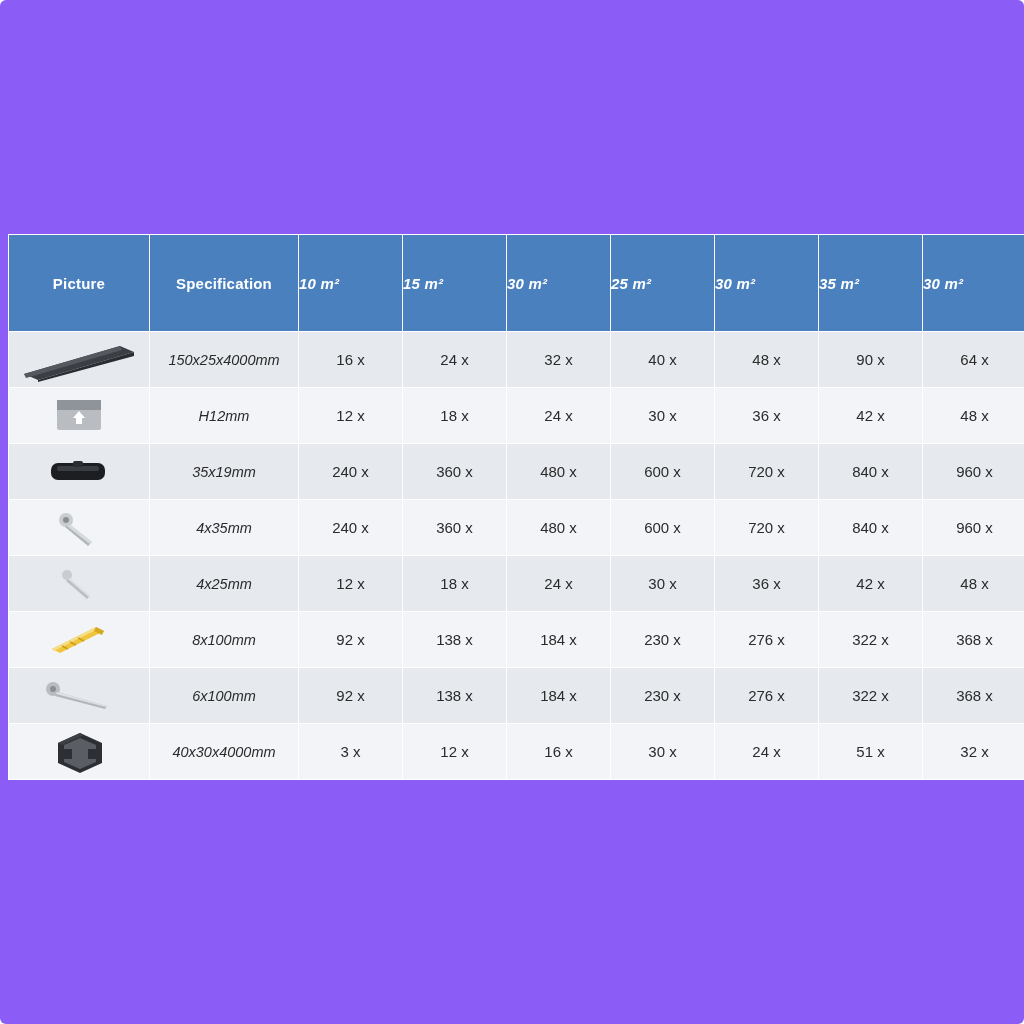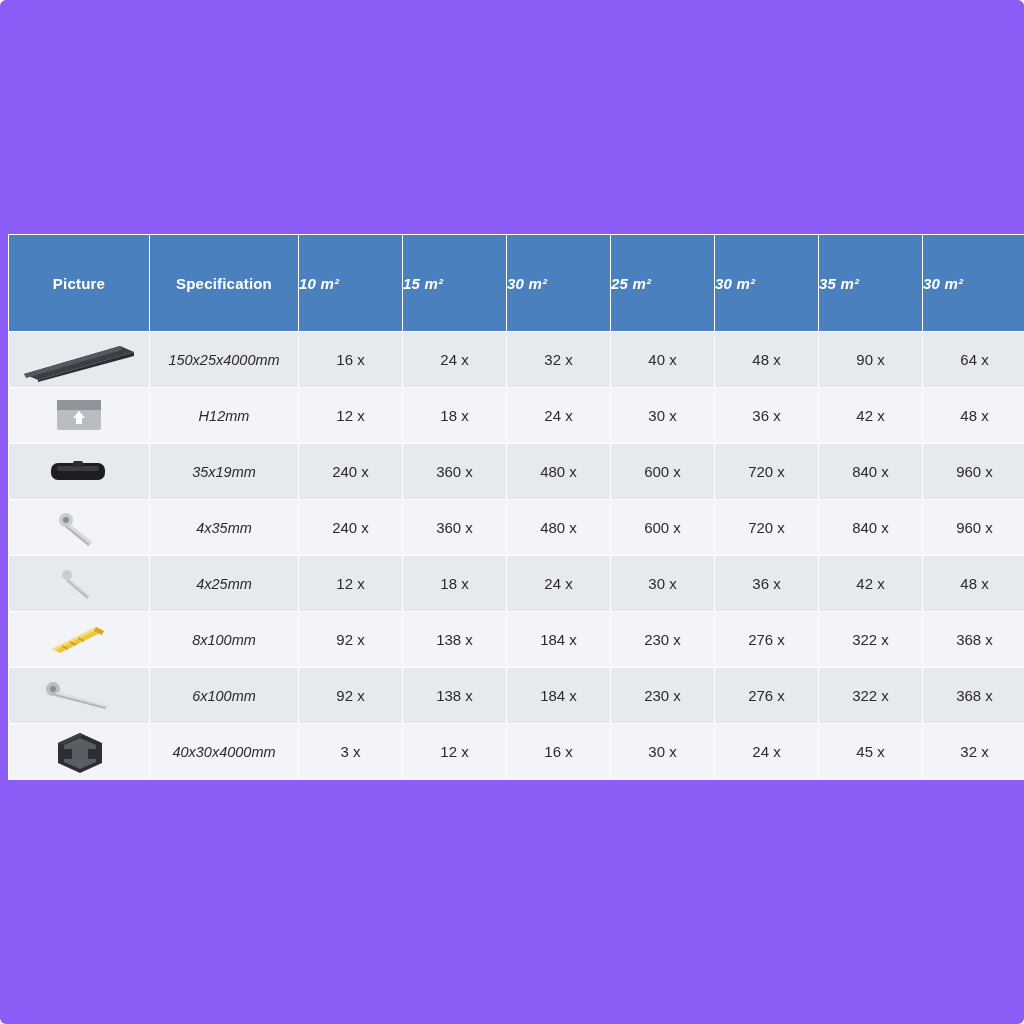--- a/index.html
+++ b/index.html
@@ -298,20 +298,20 @@
                 <polygon points="8,14 30,4 34,6 12,16" fill="#3d4146"></polygon>
               </svg>
             </div>
           </td>
           <td class="spec-cell">40x30x4000mm</td>
           <td class="qty-cell">3 x</td>
           <td class="qty-cell">12 x</td>
           <td class="qty-cell">16 x</td>
           <td class="qty-cell">30 x</td>
           <td class="qty-cell">24 x</td>
-          <td class="qty-cell">45 x</td>
+          <td class="qty-cell">51 x</td>
           <td class="qty-cell">32 x</td>
         </tr>
 
       </tbody>
     </table>
   </div>
 </div>
 
 </body></html>

